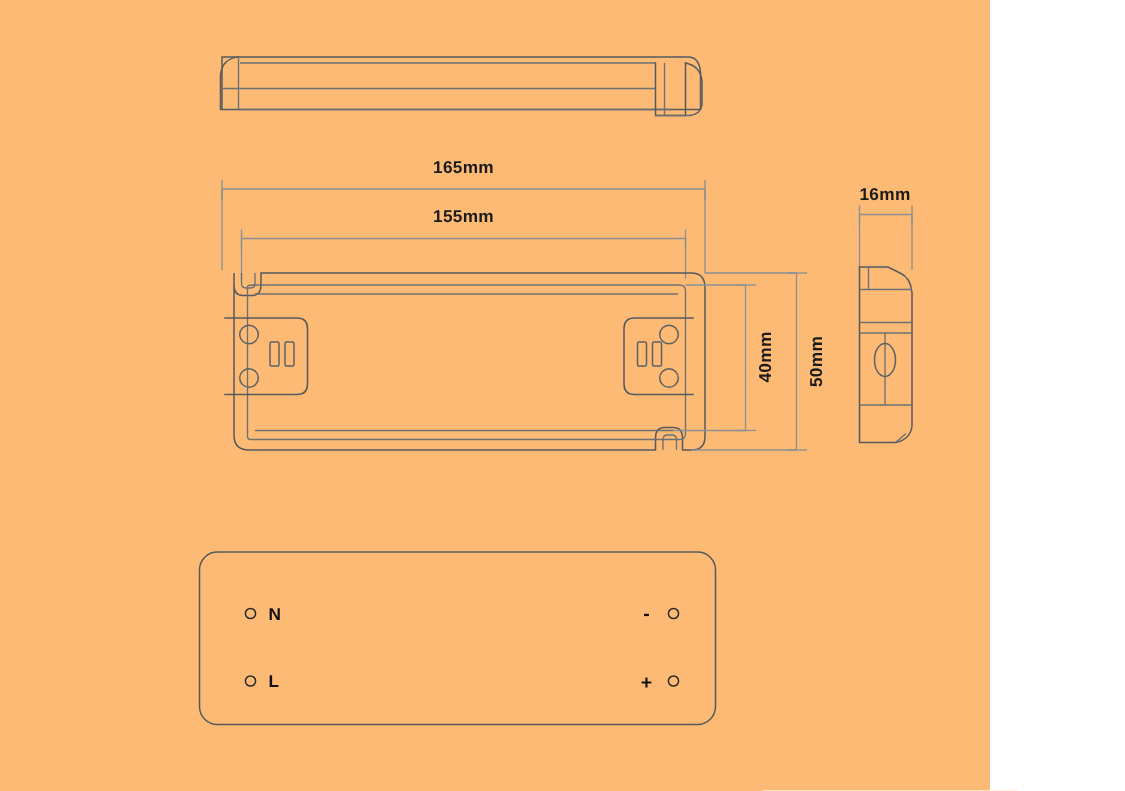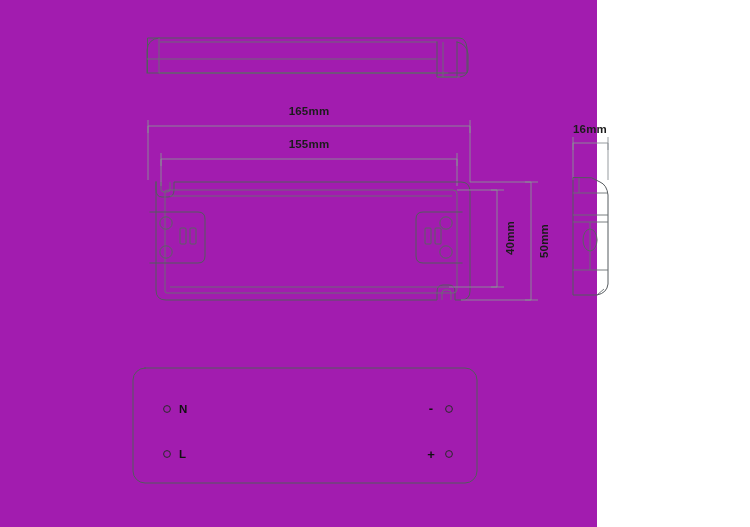--- a/index.html
+++ b/index.html
@@ -8,23 +8,23 @@
     background: #ffffff;
   }
   body {
     width: 750px;
     height: 527px;
     font-family: "Liberation Sans", sans-serif;
     overflow: hidden;
   }
   #drawing-root {
     position: relative;
-    width: 597px;
+    width: 660px;
     height: 527px;
-    background: #a21caf;
+    background: #fdba74;
   }
   svg#tech-drawing {
     display: block;
     width: 750px;
     height: 527px;
   }
   .ln {
     fill: none;
     stroke: #555a5e;
     stroke-width: 1;

